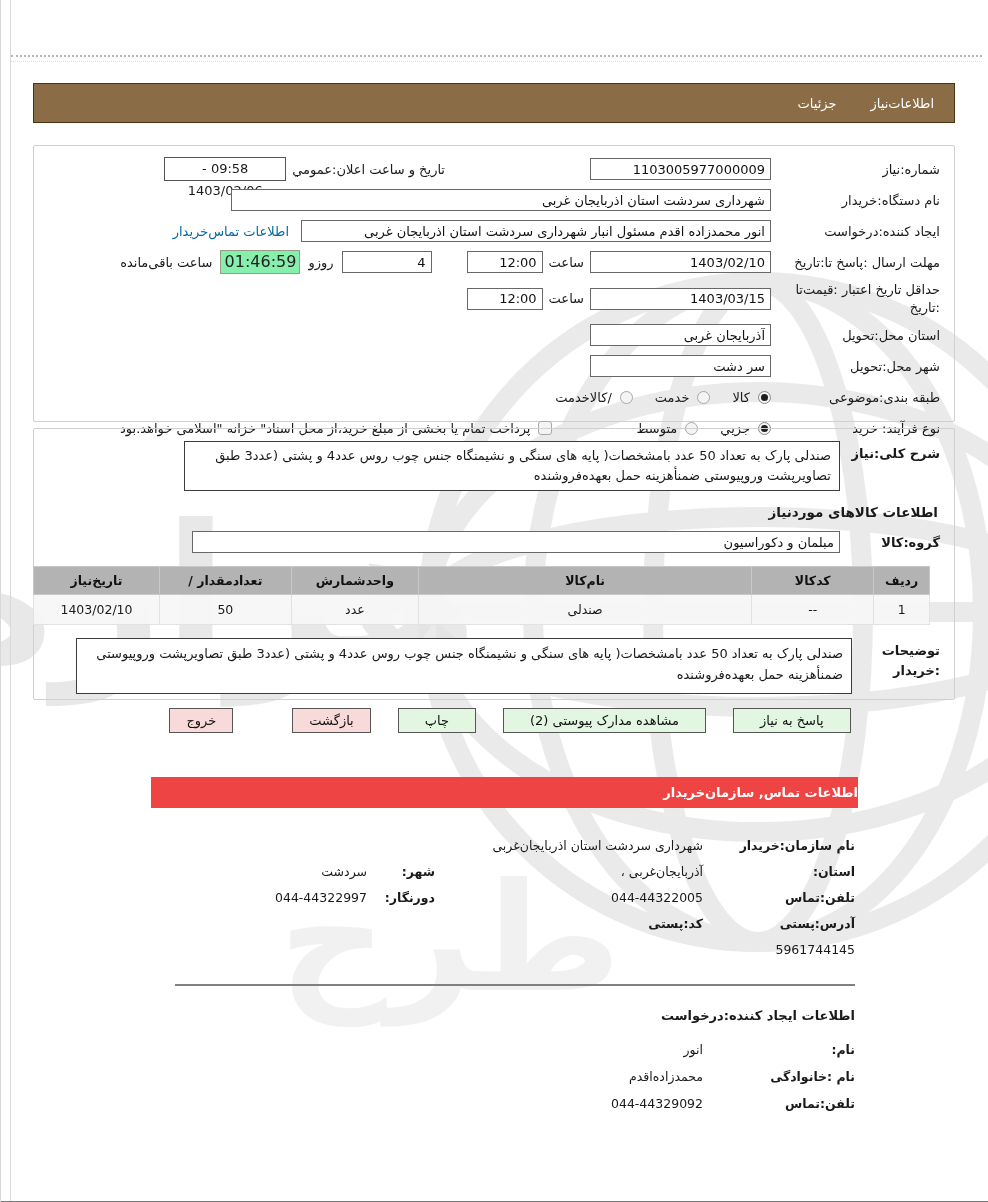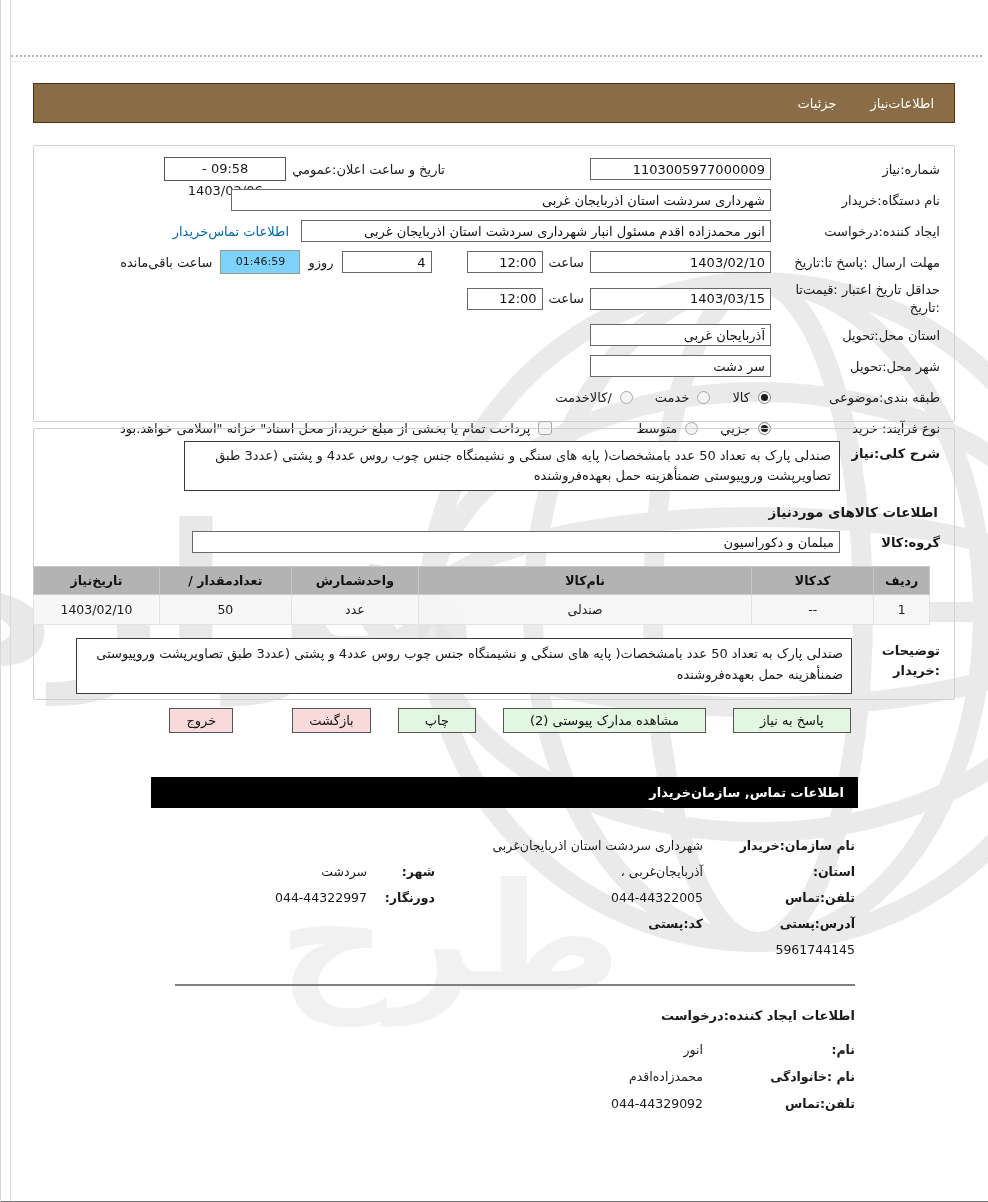--- a/index.html
+++ b/index.html
@@ -28,22 +28,22 @@
   .row{display:flex;align-items:center;margin-bottom:7px;min-height:24px;font-size:13px;}
   .lbl{flex:0 0 165px;padding-left:4px;}
   .lbl2{line-height:1.35;}
   .inp{background:#fff;border:1px solid #686868;height:22px;box-sizing:border-box;
        font-family:inherit;font-size:13px;padding:0 5px;text-align:right;direction:rtl;color:#111;}
   .w180{width:181px;} .w540{width:540px;} .w470{width:470px;} .w75{width:76px;} .w90{width:90px;}
   .annbox{background:#fff;border:1px solid #555;height:22px;line-height:22px;width:120px;
           text-align:center;font-size:13px;}
   .mr145{margin-right:145px;} .mr35{margin-right:35px;} .mr8{margin-right:8px;} .mr6{margin-right:6px;}
   .link{color:#0369a1;margin-right:12px;cursor:pointer;white-space:nowrap;}
-  .count{background:#7dd3fc;border:1px solid #9a9a8a;height:22px;line-height:22px;width:78px;
-         text-align:center;font-size:11px;color:#222;}
+  .count{background:#86efac;border:1px solid #9a9a8a;height:22px;line-height:22px;width:78px;
+         text-align:center;font-size:16px;color:#222;}
   .radio{width:13px;height:13px;border-radius:50%;border:1px solid #a8a8a8;background:#f4f4f4;
          display:inline-block;box-sizing:border-box;flex:0 0 13px;}
   .radio.on{border-color:#888;}
   .radio.on::after{content:'';display:block;width:7px;height:7px;margin:2px;border-radius:50%;background:#1d1d1d;}
   .chk{width:14px;height:14px;border:1px solid #a8a8a8;border-radius:3px;background:#f4f4f4;
        display:inline-block;box-sizing:border-box;flex:0 0 14px;}
   .ropt{margin:0 8px 0 22px;}
 
   
   .descrow{display:flex;align-items:flex-start;font-size:13px;}
@@ -67,22 +67,22 @@
   
   .actions{position:absolute;top:708px;right:0;width:988px;display:flex;justify-content:center;
            gap:27px;z-index:1;direction:rtl;}
   .btn{border:1px solid #565656;font-family:inherit;font-size:13px;padding:4px 16px;cursor:pointer;
        color:#111;white-space:nowrap;}
   .btn.green{background:#e2f6e2;}
   .btn.pink{background:#f9dada;margin-left:32px;}
   .btn.wide{padding:4px 26px;}
 
   
-  .sec-hdr{position:absolute;top:777px;right:130px;width:707px;height:31px;background:#000000;
-           color:#fff;font-weight:bold;font-size:13px;line-height:31px;padding-right:14px;
+  .sec-hdr{position:absolute;top:777px;right:130px;width:707px;height:31px;background:#ef4444;
+           color:#fff;font-weight:bold;font-size:13px;line-height:31px;padding-right:0;
            box-sizing:border-box;z-index:1;}
   .info-grid{position:absolute;top:838px;right:133px;width:705px;display:grid;
              grid-template-columns:152px 268px 68px 217px;row-gap:11px;font-size:12.5px;z-index:1;
              align-items:start;}
   .info-grid .gl{font-weight:bold;}
   .gv{text-align:right;}
   .span3{grid-column:span 3;}
   .divider{position:absolute;top:984px;right:133px;width:680px;border-top:2px solid #808080;z-index:1;}
   .creator-hdr{position:absolute;top:1008px;right:133px;width:705px;text-align:right;
                font-weight:bold;font-size:13px;z-index:1;}

